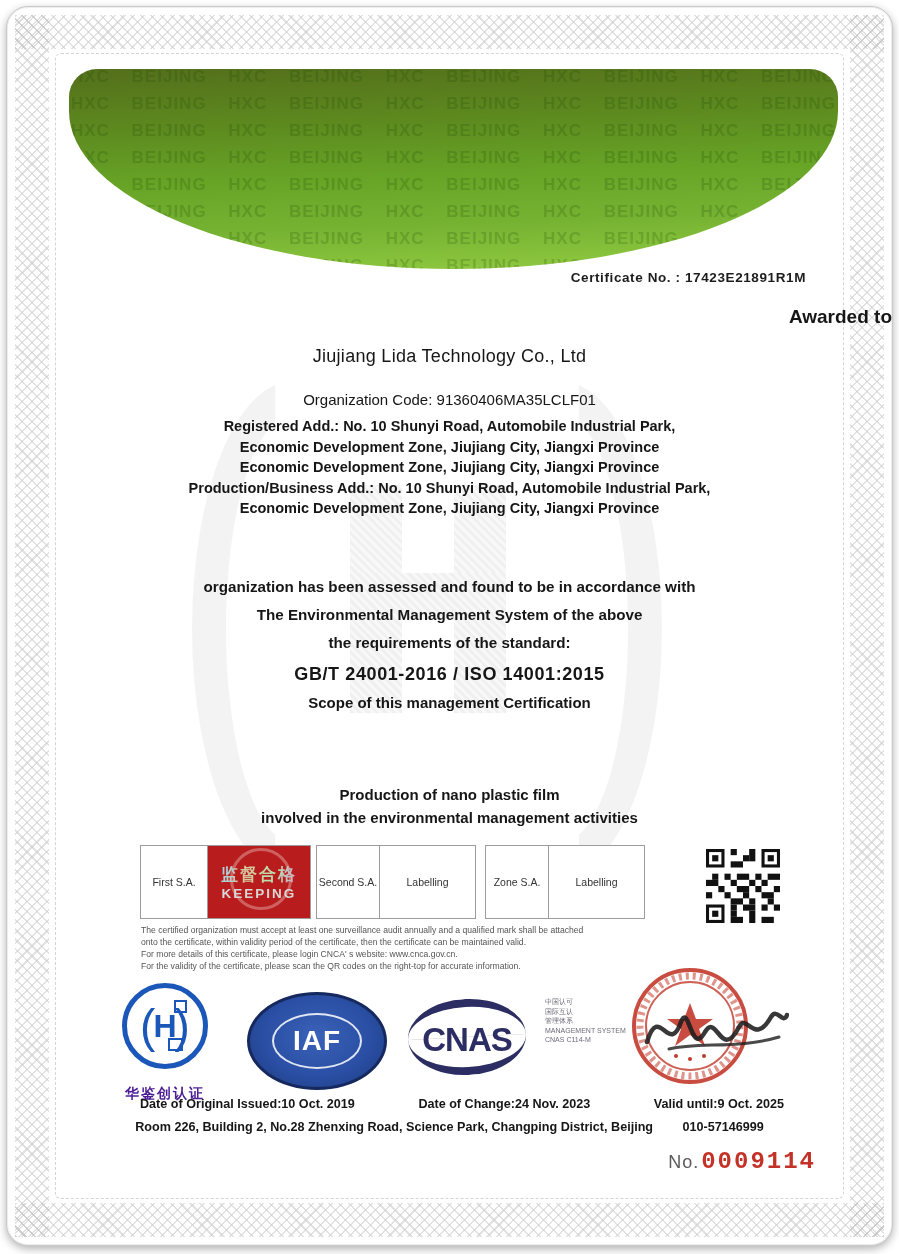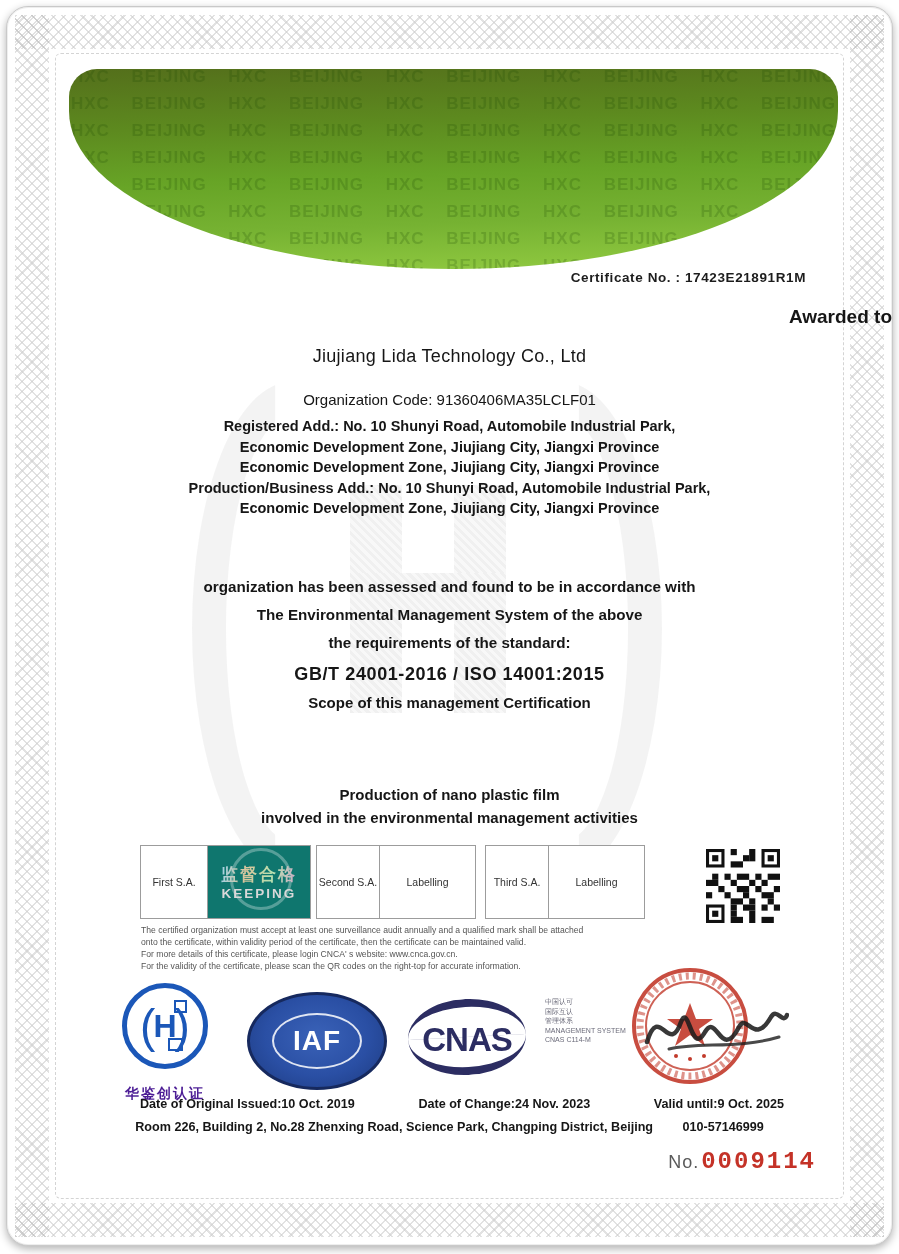--- a/index.html
+++ b/index.html
@@ -56,21 +56,21 @@
   .wm .cx{left:158px;top:206px;width:156px;height:46px;}
 
   
   .audit{position:absolute;left:133px;top:838px;height:74px;display:flex;z-index:2;}
   .agroup{display:flex;border:1px solid #9c9c9c;height:72px;background:#fff;}
   .agap1{width:5px;} .agap2{width:9px;}
   .acell{display:flex;align-items:center;justify-content:center;font-size:10.5px;
     color:#333;border-right:1px solid #9c9c9c;}
   .acell:last-child{border-right:none;}
   .c-first{width:66px;} .c-sa{width:62px;} .c-label{width:95px;}
-  .stamp{width:102px;background:#0f766e;display:flex;flex-direction:column;align-items:center;
+  .stamp{width:102px;background:#b91c1c;display:flex;flex-direction:column;align-items:center;
     justify-content:center;position:relative;overflow:hidden;}
   .stamp-cn{font-size:17px;font-weight:bold;letter-spacing:2px;z-index:1;
     background:linear-gradient(100deg,#9fd3e8,#d8c49a,#b8e0b0,#cfa8c8);
     -webkit-background-clip:text;background-clip:text;color:transparent;}
   .stamp-en{font-size:13.5px;font-weight:bold;letter-spacing:2px;color:#d8d8d8;z-index:1;}
   .stamp-ring{position:absolute;left:22px;top:2px;width:56px;height:56px;border-radius:50%;
     border:3px solid rgba(255,255,255,.30);}
 
   .qr{position:absolute;left:699px;top:842px;width:74px;height:74px;z-index:2;}
 
@@ -180,21 +180,21 @@
           <div class="stamp-en">KEEPING</div>
         </div>
       </div>
       <div class="agap1"></div>
       <div class="agroup">
         <div class="acell c-sa">Second S.A.</div>
         <div class="acell c-label">Labelling</div>
       </div>
       <div class="agap2"></div>
       <div class="agroup">
-        <div class="acell c-sa">Third S.A.</div>
+        <div class="acell c-sa">Zone S.A.</div>
         <div class="acell c-label">Labelling</div>
       </div>
     </div>
 
     <div class="qr">
       <svg viewBox="0 0 84 84" width="74" height="74" xmlns="http://www.w3.org/2000/svg">
         <rect width="84" height="84" fill="#fff"></rect>
         <g fill="#111">
           <rect x="0" y="0" width="21" height="21"></rect>
             <rect x="63" y="0" width="21" height="21"></rect>

